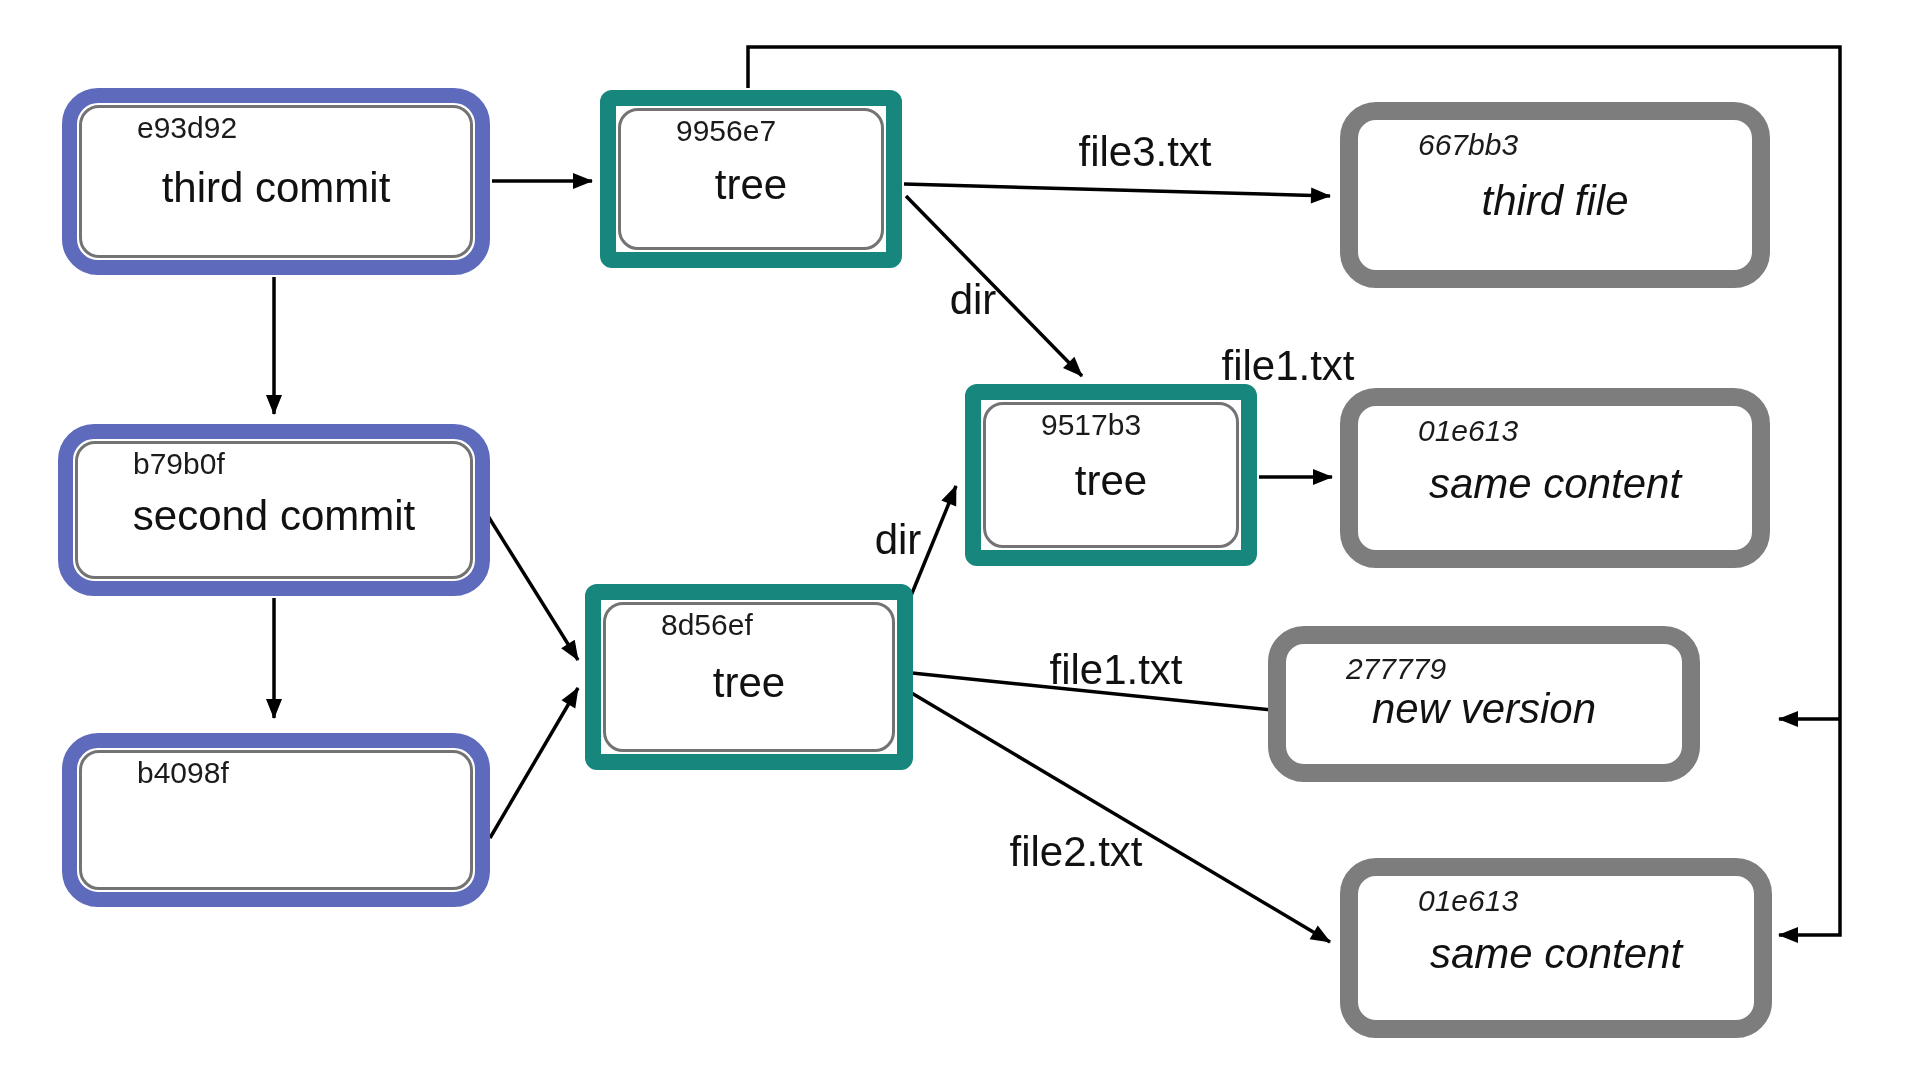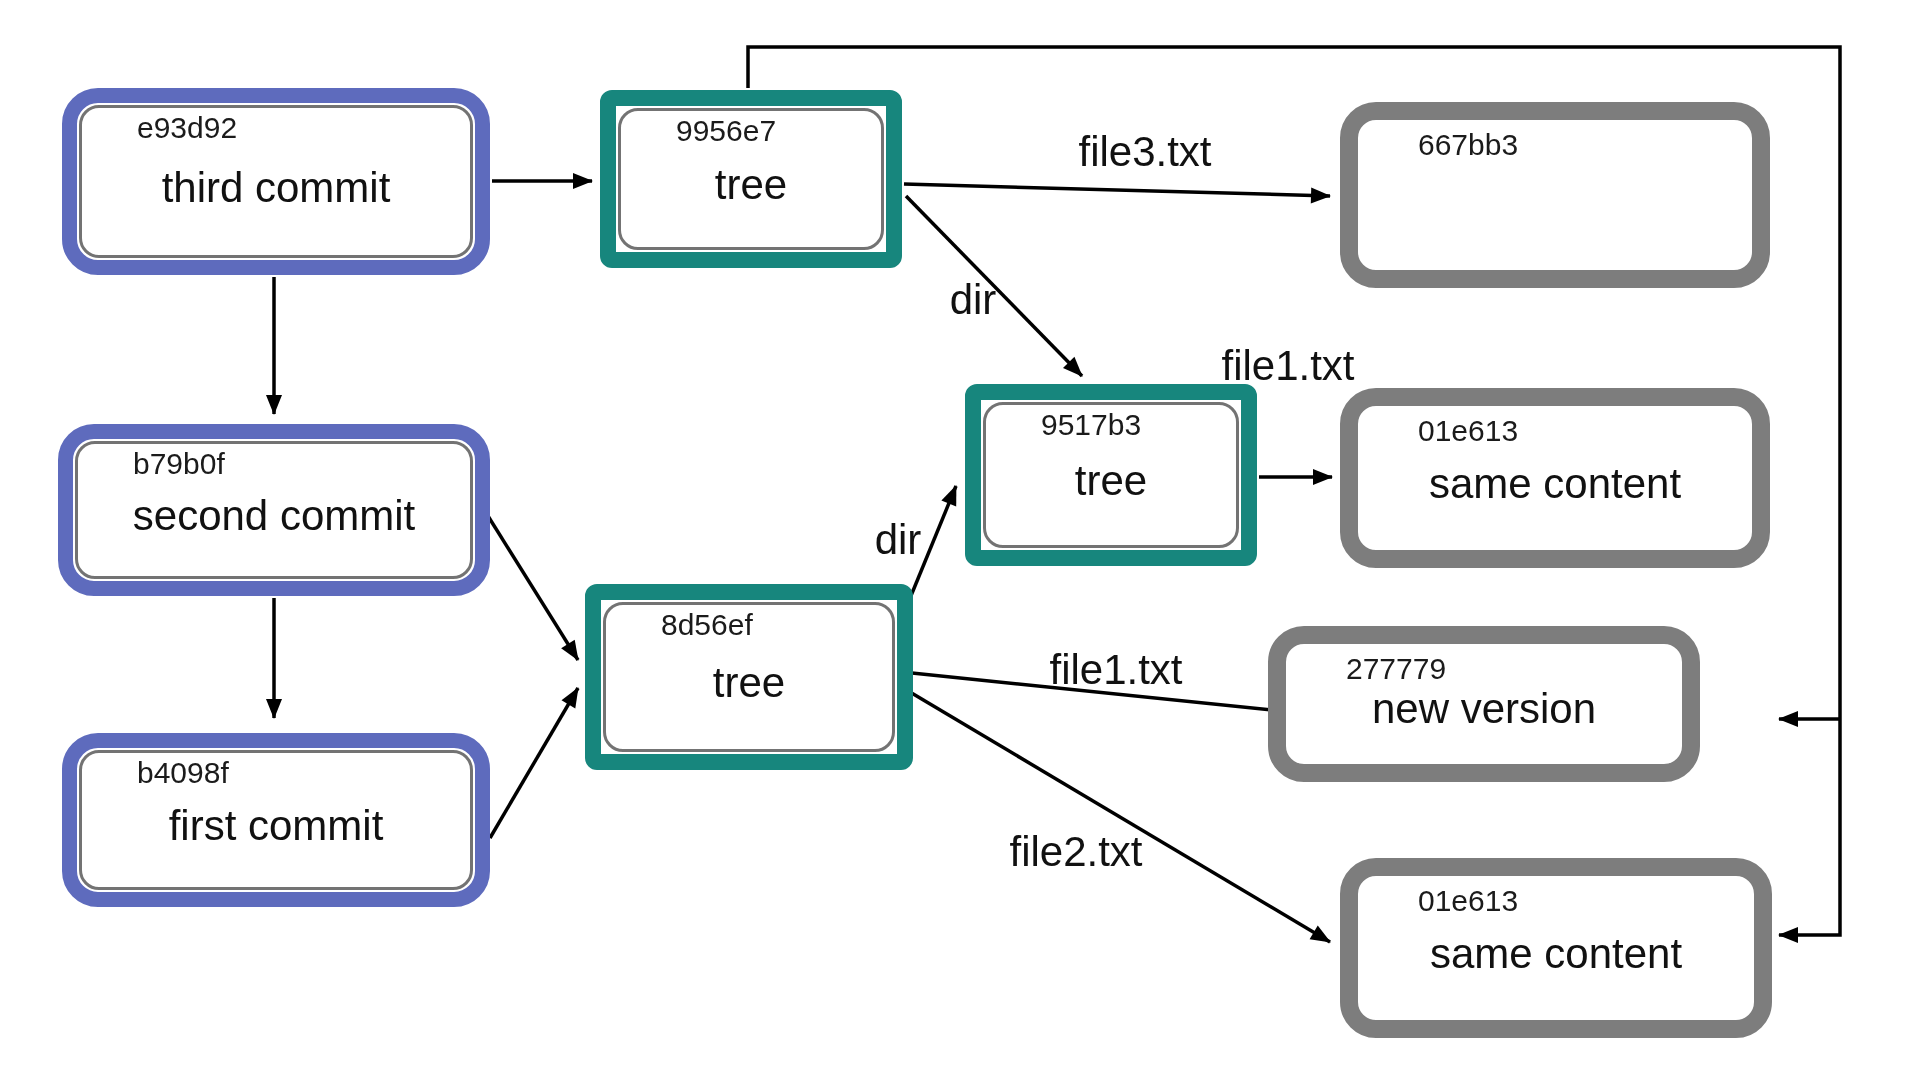--- a/index.html
+++ b/index.html
@@ -11,21 +11,21 @@
   .node{
     position:absolute;box-sizing:border-box;background:#ffffff;
     border:15px solid #888;border-radius:36px;
   }
   .node::before{
     content:"";position:absolute;inset:2px;border-radius:20px;
     border:3px solid rgba(0,0,0,0.55);pointer-events:none;
   }
   .node.commit{border-color:#5e6bbd;}
   .node.tree{border-color:#17867d;border-width:16px;border-radius:12px;}
-  .node.blob{border-color:#7d7d7d;border-width:18px;}
+  .node.blob{border-color:#7d7d7d;border-width:18px;font-style:italic;}
   .node.blob::before{border-color:#ffffff;}
   .hash{
     position:absolute;top:8px;left:16px;font-size:30px;line-height:1.1;
     color:#1b1b1b;letter-spacing:0px;margin-left:44px;
   }
   .nlabel{
     position:absolute;left:0;right:0;top:54%;transform:translateY(-50%);
     text-align:center;font-size:42px;color:#111;white-space:nowrap;
   }
   .elabel{
@@ -66,40 +66,40 @@
     <span class="nlabel">third commit</span>
   </div>
 
   <div class="node commit" style="left:58px;top:424px;width:432px;height:172px">
     <span class="hash">b79b0f</span>
     <span class="nlabel">second commit</span>
   </div>
 
   <div class="node commit" style="left:62px;top:733px;width:428px;height:174px">
     <span class="hash">b4098f</span>
-    <span class="nlabel">first commit</span>
   </div>
 
   <div class="node tree" style="left:600px;top:90px;width:302px;height:178px">
     <span class="hash">9956e7</span>
     <span class="nlabel">tree</span>
   </div>
 
   <div class="node tree" style="left:585px;top:584px;width:328px;height:186px">
     <span class="hash">8d56ef</span>
     <span class="nlabel">tree</span>
   </div>
 
   <div class="node tree" style="left:965px;top:384px;width:292px;height:182px">
     <span class="hash">9517b3</span>
     <span class="nlabel">tree</span>
   </div>
 
   <div class="node blob" style="left:1340px;top:102px;width:430px;height:186px">
     <span class="hash">667bb3</span>
+    <span class="nlabel">third file</span>
   </div>
 
   <div class="node blob" style="left:1340px;top:388px;width:430px;height:180px">
     <span class="hash">01e613</span>
     <span class="nlabel">same content</span>
   </div>
 
   <div class="node blob" style="left:1268px;top:626px;width:432px;height:156px">
     <span class="hash">277779</span>
     <span class="nlabel">new version</span>

